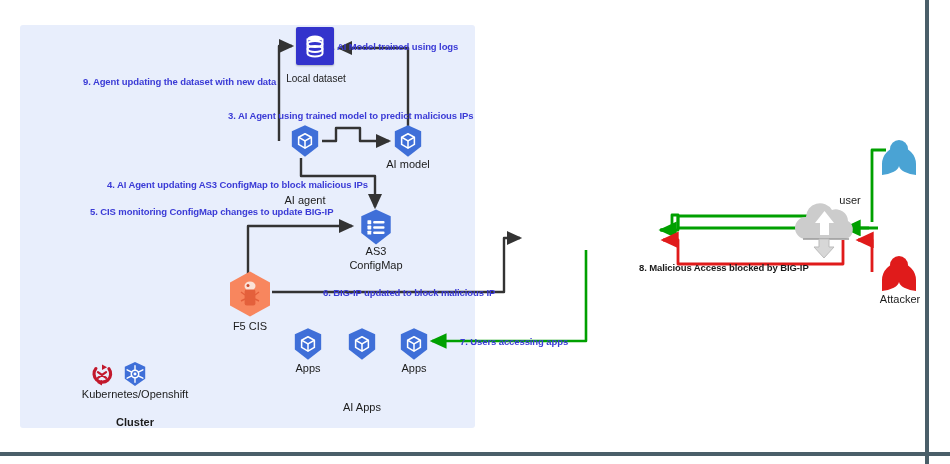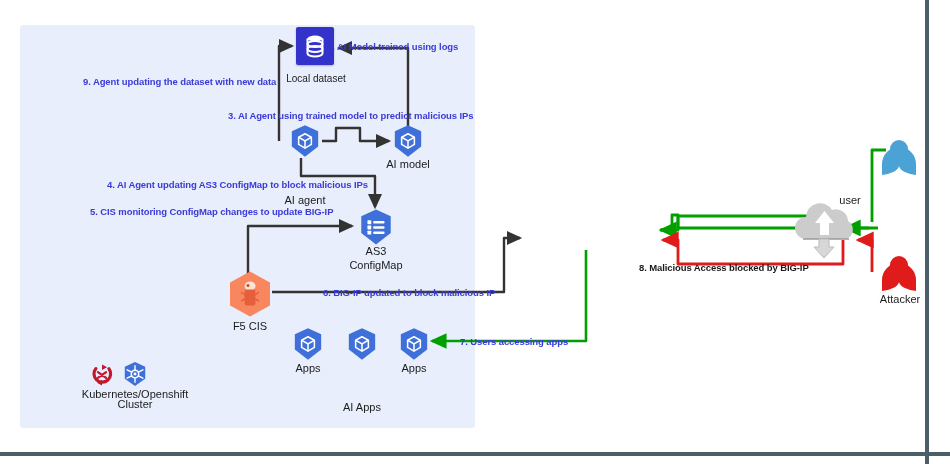--- a/index.html
+++ b/index.html
@@ -312,21 +312,21 @@
         <path d="M14,18 L14,23"></path>
         <path d="M5.5,9.5 L10.5,12"></path>
         <path d="M17.5,16 L22.5,18.5"></path>
         <path d="M22.5,9.5 L17.5,12"></path>
         <path d="M10.5,16 L5.5,18.5"></path>
       </g>
       <circle cx="14" cy="14" r="1.6" fill="#ffffff"></circle>
     </svg>
   </div>
   <div class="node-caption" style="left:60px; top:388px; width:150px;">Kubernetes/Openshift</div>
-  <div class="node-caption" style="left:60px; top:398px; width:150px;">Cluster</div>
+  <div class="node-caption" style="left:60px; top:416px; width:150px;font-weight:bold;">Cluster</div>
 
 
   <div class="cloud" style="left:789px; top:197px;">
     <svg width="70" height="62" viewBox="0 0 70 62">
       <path d="M17,42 A11,11 0 0 1 17,20 A14,14 0 0 1 43,13 A12,12 0 0 1 59,24 A10,10 0 0 1 57,42 Z" fill="#cccccc"></path>
       <path d="M14,42 L60,42" stroke="#9a9a9a" stroke-width="1.6" fill="none"></path>
       <path d="M31,38 L31,26 L26,26 L35.5,14 L45,26 L40,26 L40,38 Z" fill="#ffffff"></path>
       <path d="M30,42 L30,50 L25,50 L35,61 L45,50 L40,50 L40,42 Z" fill="#d7d7d7" stroke="#bbbbbb" stroke-width="1"></path>
     </svg>
   </div>

